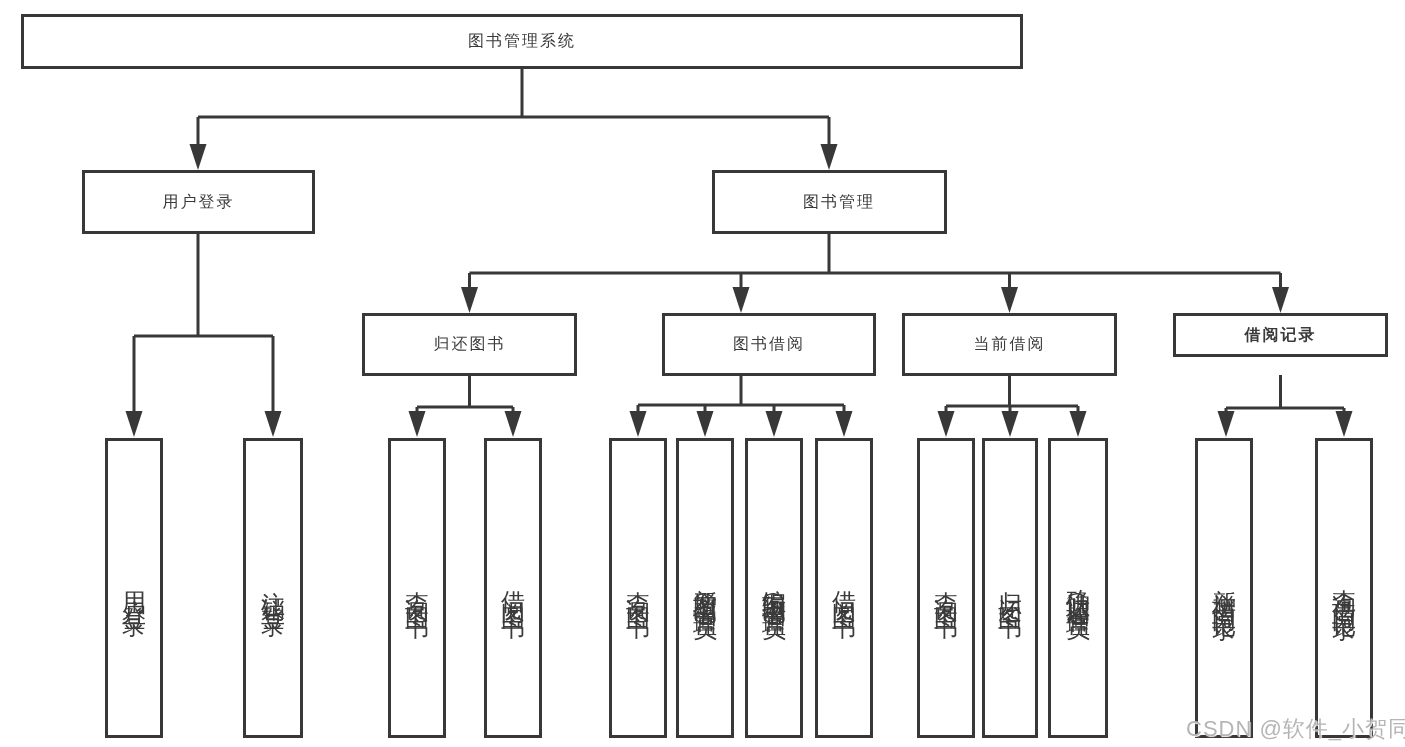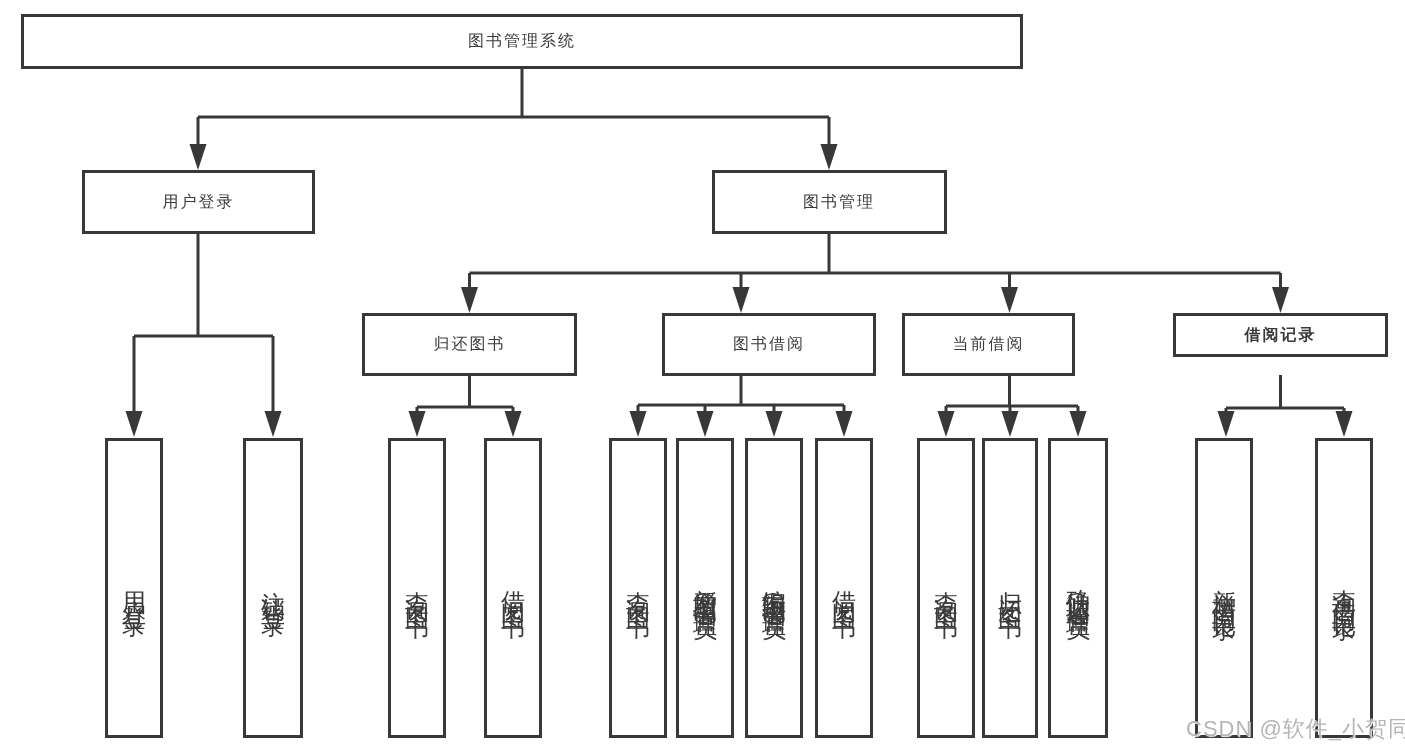--- a/index.html
+++ b/index.html
@@ -65,21 +65,21 @@
     </g>
   </svg>
 
   <div class="hbox" style="left:21px;top:14px;width:1002px;height:55px;">图书管理系统</div>
 
   <div class="hbox" style="left:82px;top:170px;width:233px;height:64px;">用户登录</div>
   <div class="hbox" style="left:712px;top:170px;width:235px;height:64px;padding-left:19px;">图书管理</div>
 
   <div class="hbox" style="left:362px;top:313px;width:215px;height:63px;">归还图书</div>
   <div class="hbox" style="left:634px;top:313px;width:214px;height:63px;margin-left:28px;">图书借阅</div>
-  <div class="hbox" style="left:902px;top:313px;width:173px;height:63px;">当前借阅</div>
+  <div class="hbox" style="left:902px;top:313px;width:215px;height:63px;">当前借阅</div>
   <div class="hbox" style="left:1173px;top:313px;width:215px;height:44px;font-weight:bold;">借阅记录</div>
 
   <div class="vbox ls4" style="left:105px;top:438px;width:58px;height:300px;">用户登录</div>
   <div class="vbox ls4" style="left:243px;top:438px;width:60px;height:300px;">注销登录</div>
 
   <div class="vbox ls4" style="left:388px;top:438px;width:58px;height:300px;">查询图书</div>
   <div class="vbox ls4" style="left:484px;top:438px;width:58px;height:300px;">借阅图书</div>
 
   <div class="vbox ls4" style="left:609px;top:438px;width:58px;height:300px;">查询图书</div>
   <div class="vbox ls9" style="left:676px;top:438px;width:58px;height:300px;">新增图书（管理员）</div>

